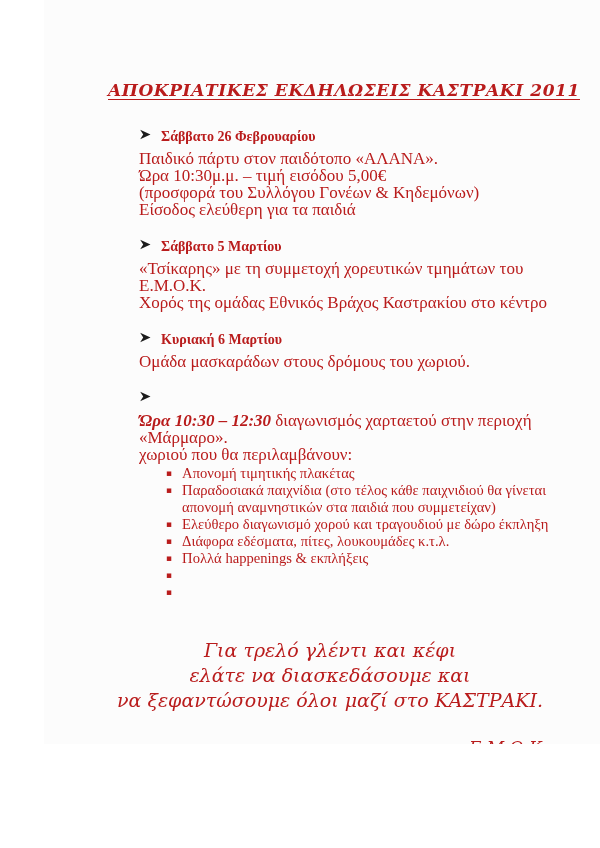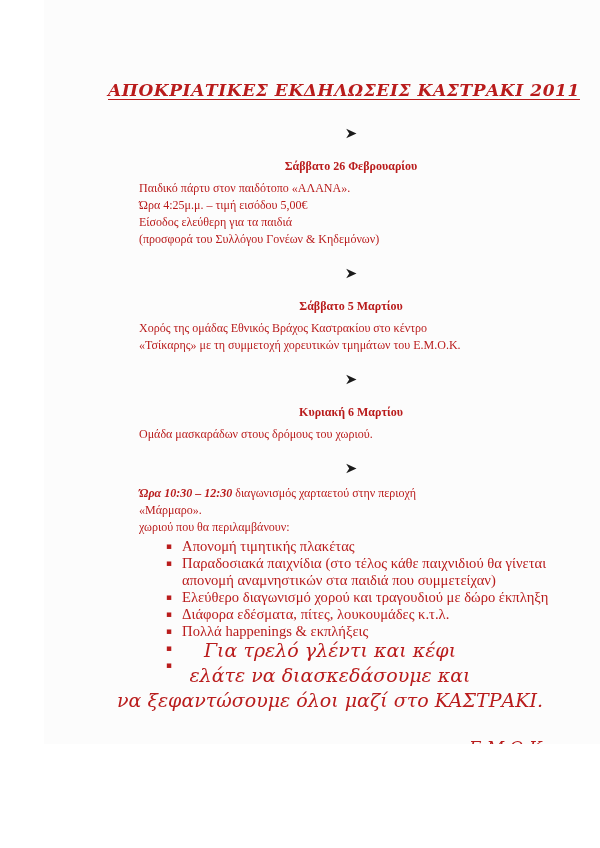--- a/index.html
+++ b/index.html
@@ -31,28 +31,27 @@
     position: absolute;
     left: 95px;
     top: 126px;
     width: 424px;
   }
   .document-section { margin-bottom: 18px; }
   .section-heading {
     display: flex;
     align-items: center;
     gap: 9px;
-    font-size: 12px;
+    font-size: 14px;
     font-weight: bold;
     line-height: 21px;
     margin-bottom: 3px;
-    flex-direction: column;
   }
   .arrow-icon { flex: 0 0 auto; display: inline-block; }
-  .body-line { font-size: 12px; line-height: 17px; }
+  .body-line { font-size: 17px; line-height: 17px; }
   .time-bold { font-weight: bold; font-style: italic; }
   .bullet-list { margin-top: 2px; }
   .bullet-item {
     display: flex;
     gap: 10px;
     padding-left: 27px;
     font-size: 14.6px;
     line-height: 17px;
   }
   .bullet-marker {
@@ -98,33 +97,33 @@
 
   <div class="content">
       <div class="document-section">
         <div class="section-heading">
           <span class="arrow-icon"><svg width="13" height="13" viewBox="0 0 13 13">
               <path d="M1.2 1.8 L11.5 6.5 L1.2 11.2 L4.2 6.5 Z" fill="#1b1b1b"></path>
             </svg></span>
           <span>Σάββατο 26 Φεβρουαρίου</span>
         </div>
         <div class="body-line">Παιδικό πάρτυ στον παιδότοπο «ΑΛΑΝΑ».</div>
-        <div class="body-line">Ώρα 4:25μ.μ. – τιμή εισόδου 5,00€</div>
+        <div class="body-line">Ώρα 10:30μ.μ. – τιμή εισόδου 5,00€</div>
+        <div class="body-line">(προσφορά του Συλλόγου Γονέων &amp; Κηδεμόνων)</div>
         <div class="body-line">Είσοδος ελεύθερη για τα παιδιά</div>
-        <div class="body-line">(προσφορά του Συλλόγου Γονέων &amp; Κηδεμόνων)</div>
       </div>
       <div class="document-section">
         <div class="section-heading">
           <span class="arrow-icon"><svg width="13" height="13" viewBox="0 0 13 13">
               <path d="M1.2 1.8 L11.5 6.5 L1.2 11.2 L4.2 6.5 Z" fill="#1b1b1b"></path>
             </svg></span>
           <span>Σάββατο 5 Μαρτίου</span>
         </div>
+        <div class="body-line">«Τσίκαρης» με τη συμμετοχή χορευτικών τμημάτων του Ε.Μ.Ο.Κ.</div>
         <div class="body-line">Χορός της ομάδας Εθνικός Βράχος Καστρακίου στο κέντρο</div>
-        <div class="body-line">«Τσίκαρης» με τη συμμετοχή χορευτικών τμημάτων του Ε.Μ.Ο.Κ.</div>
       </div>
       <div class="document-section">
         <div class="section-heading">
           <span class="arrow-icon"><svg width="13" height="13" viewBox="0 0 13 13">
               <path d="M1.2 1.8 L11.5 6.5 L1.2 11.2 L4.2 6.5 Z" fill="#1b1b1b"></path>
             </svg></span>
           <span>Κυριακή 6 Μαρτίου</span>
         </div>
         <div class="body-line">Ομάδα μασκαράδων στους δρόμους του χωριού.</div>
       </div>

